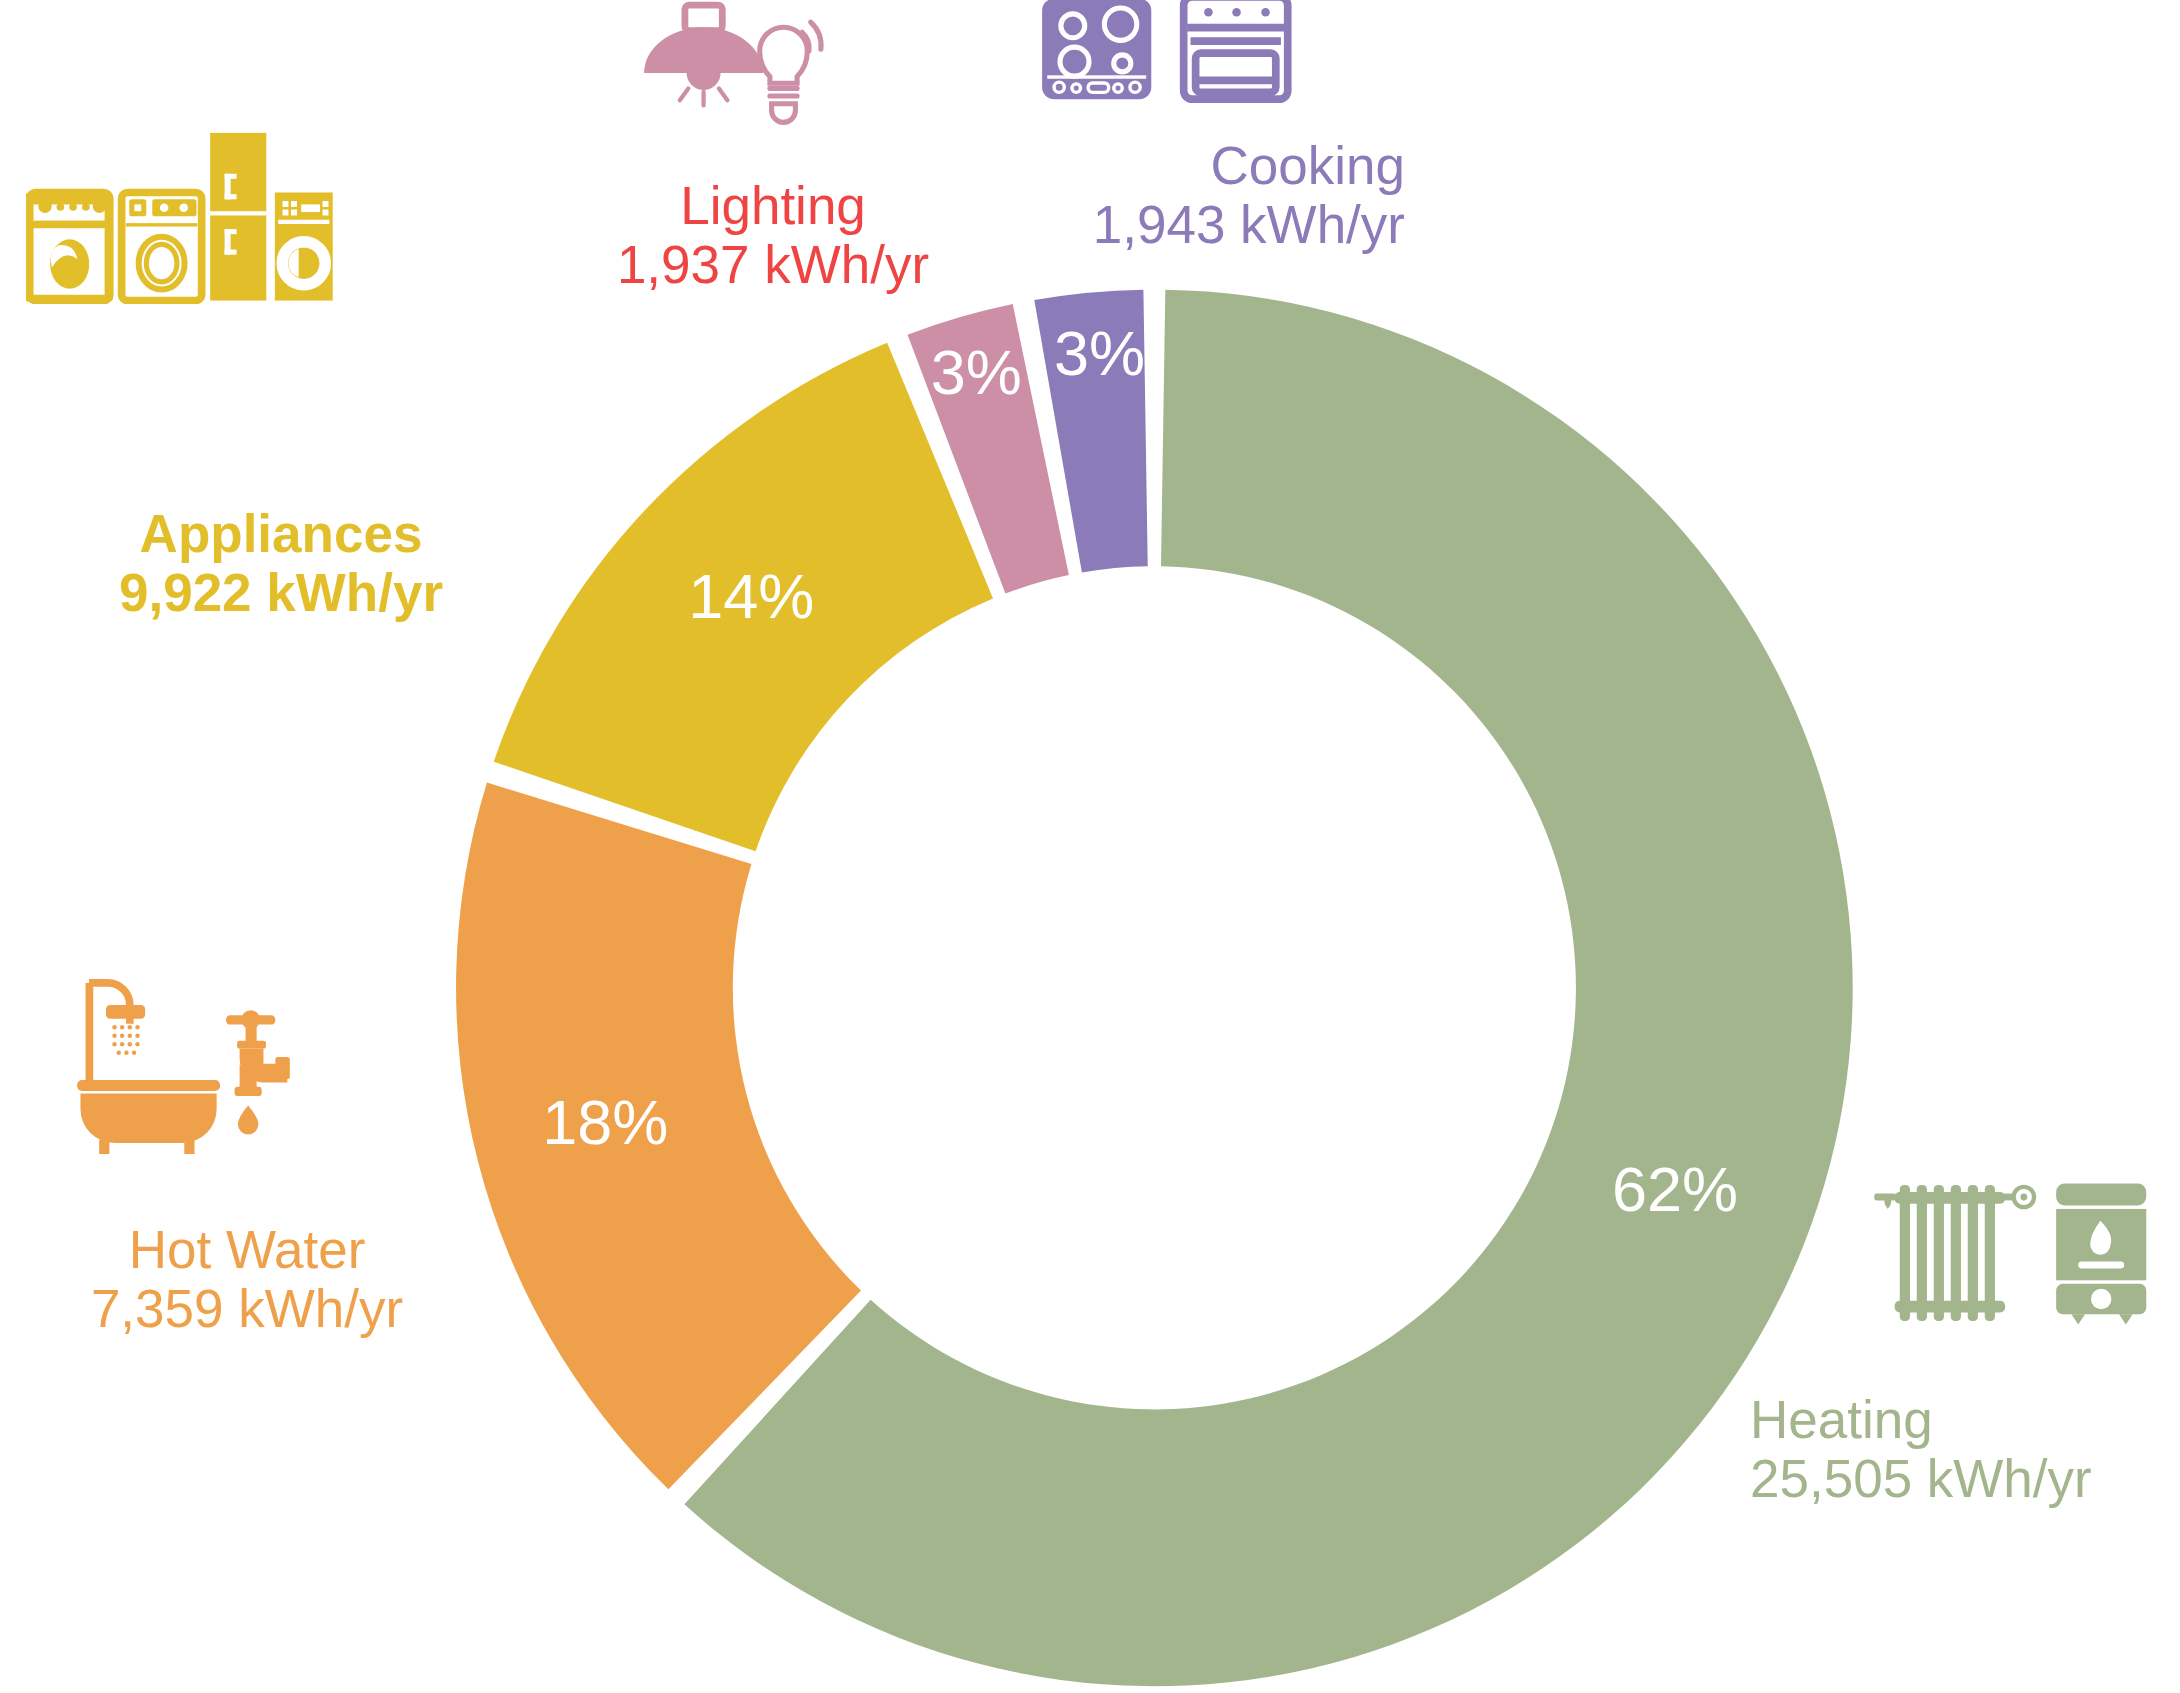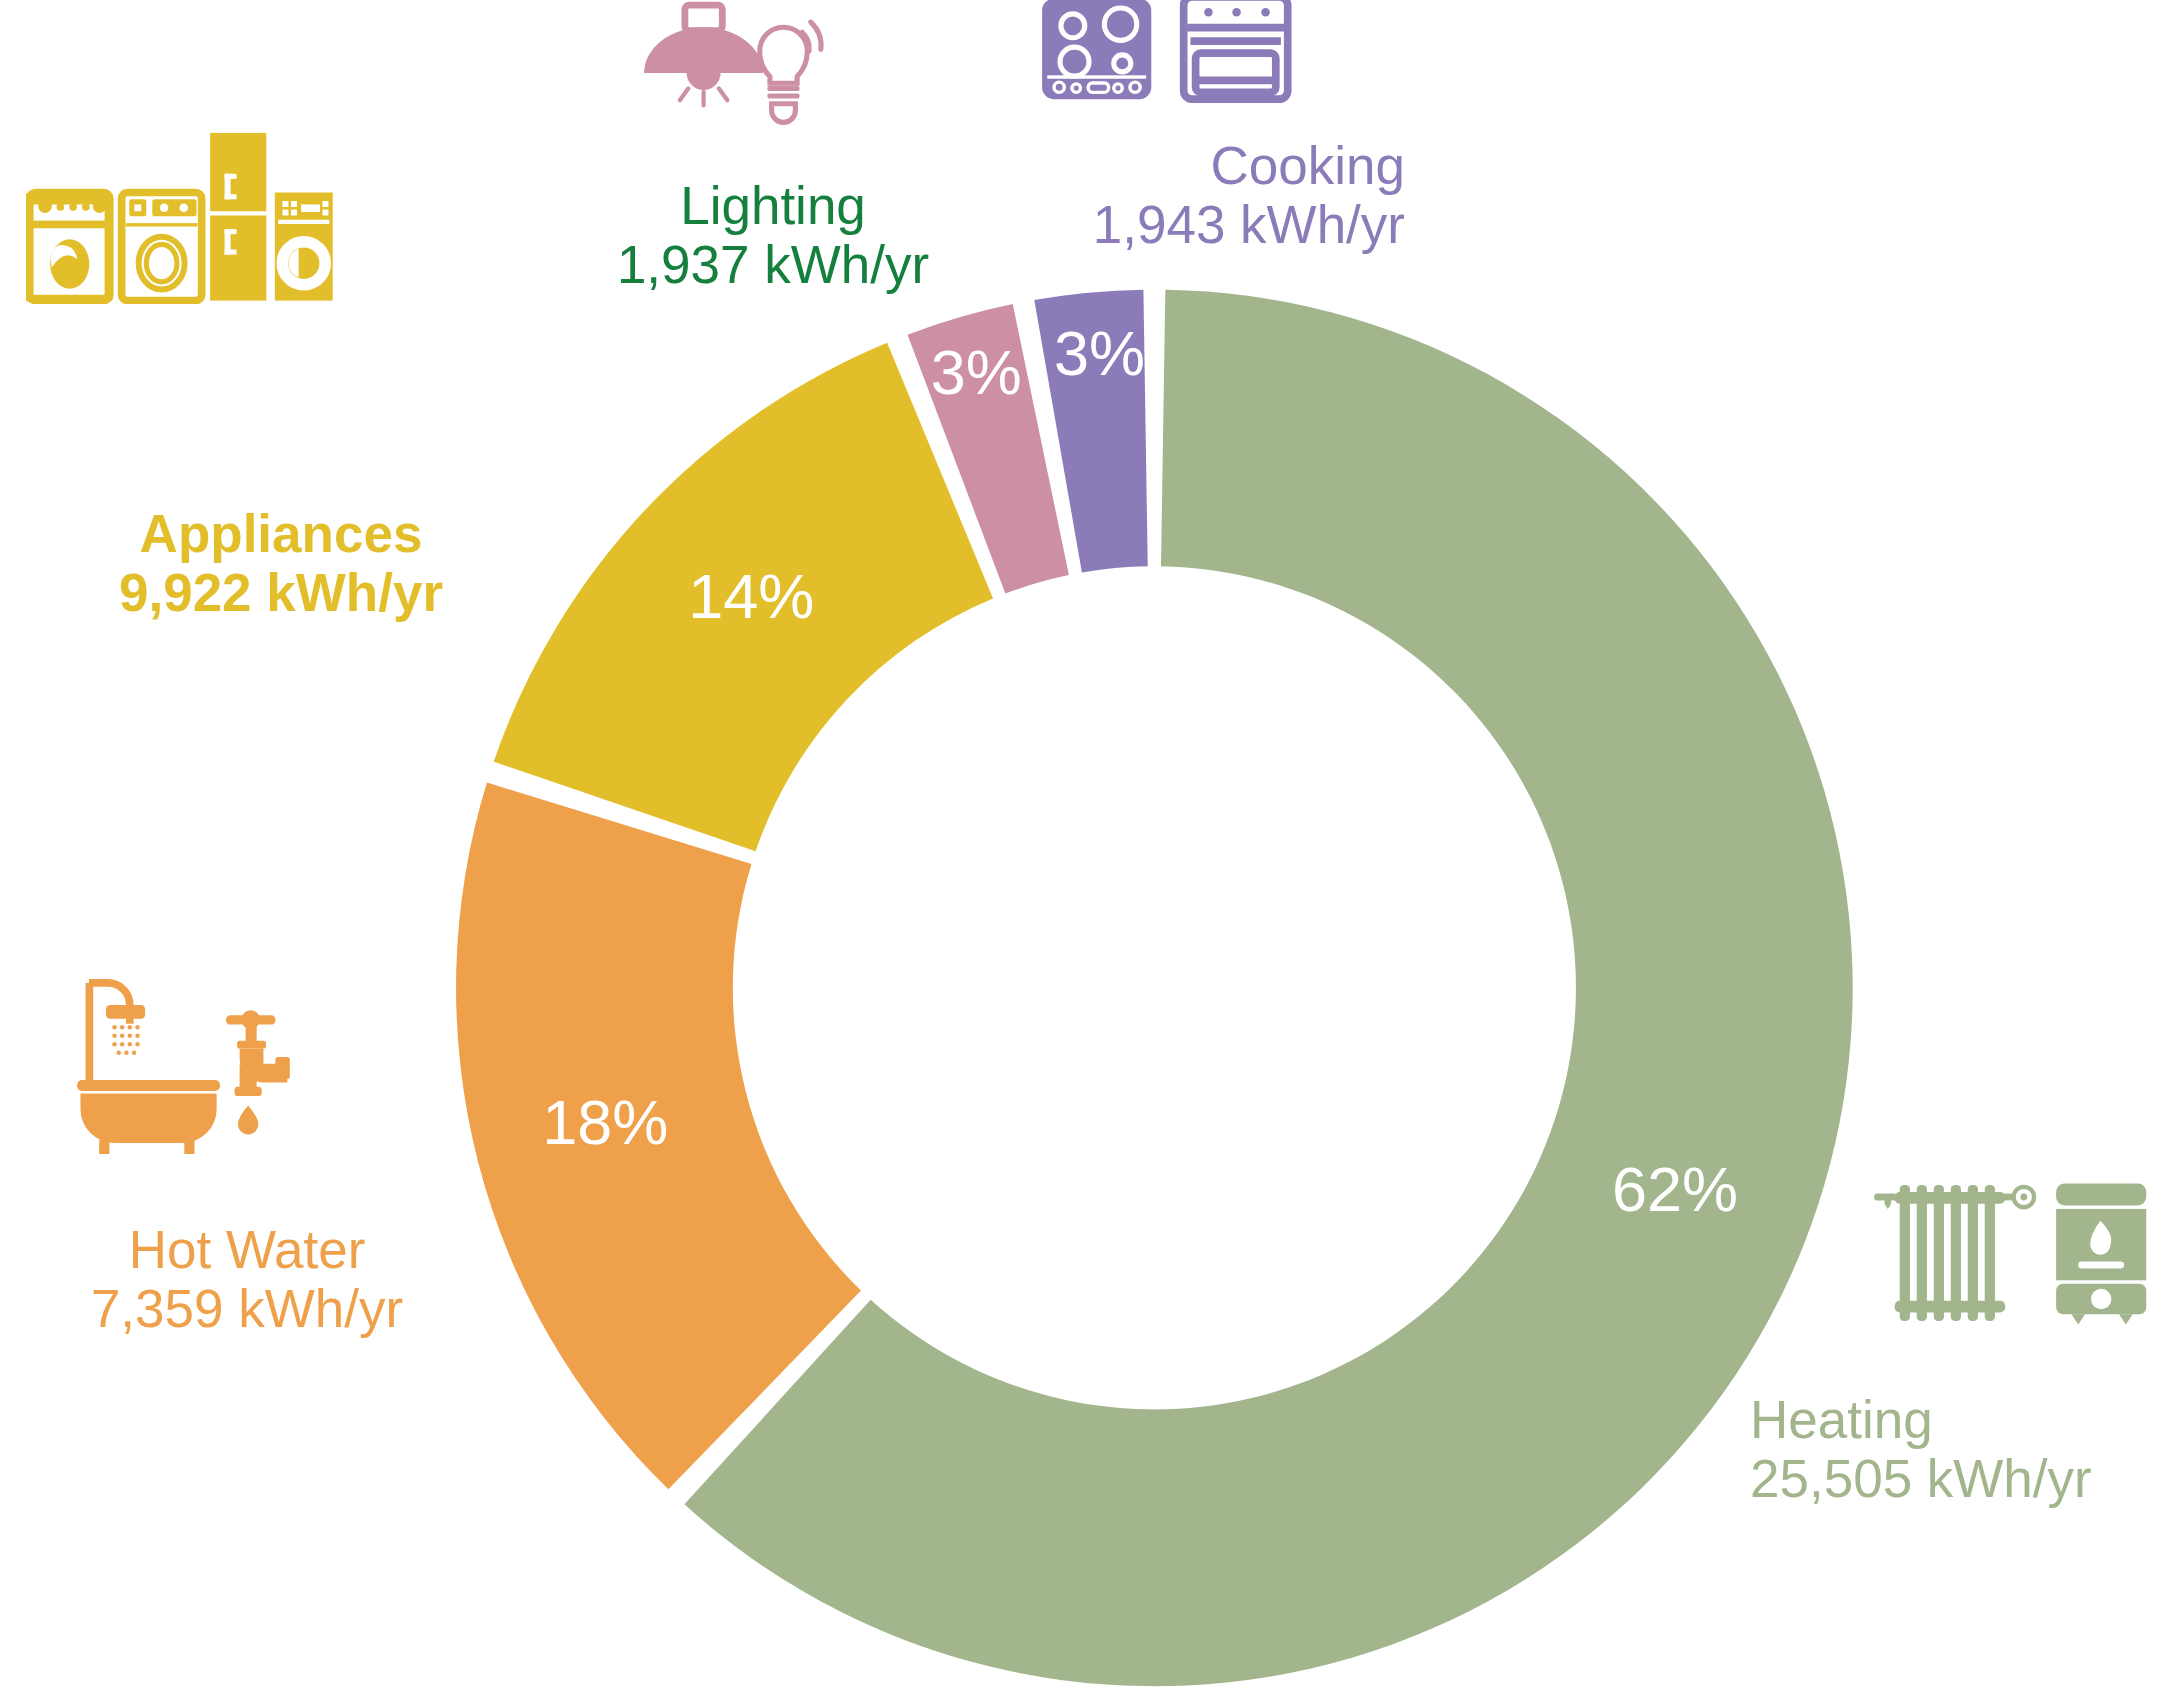--- a/index.html
+++ b/index.html
@@ -44,21 +44,21 @@
   .cat .name,
   .cat .value {
     display: block;
   }
   .cat .name { font-size: 53px; }
   .cat .value { font-size: 53px; }
 
   
   #cat-appliances { left: 0px;    top: 504px;  width: 562px; text-align: center; color: #E3BE2B; font-weight: bold; }
   #cat-hotwater   { left: -34px;  top: 1220px; width: 562px; text-align: center; color: #EFA04B; }
-  #cat-lighting   { left: 526px;  top: 176px;  width: 494px; text-align: center; color: #15803d; }
+  #cat-lighting   { left: 526px;  top: 176px;  width: 494px; text-align: center; color: #ef4444; }
   #cat-cooking    { left: 928px; top: 136px;  width: 477px; text-align: right;   color: #8B7BB8; }
   #cat-heating    { left: 1750px; top: 1390px; width: 443px; text-align: left;   color: #A3B58C; }
 
   
   .icon-group { position: absolute; }
   #icons-appliances { left: 25.6px;   top: 121px;  }
   #icons-hotwater   { left: 58px;   top: 971px; }
   #icons-lighting   { left: 630px;  top: 0px;    }
   #icons-cooking    { left: 1037px; top: -10.2px;  }
   #icons-heating    { left: 1874px; top: 1180px; }

